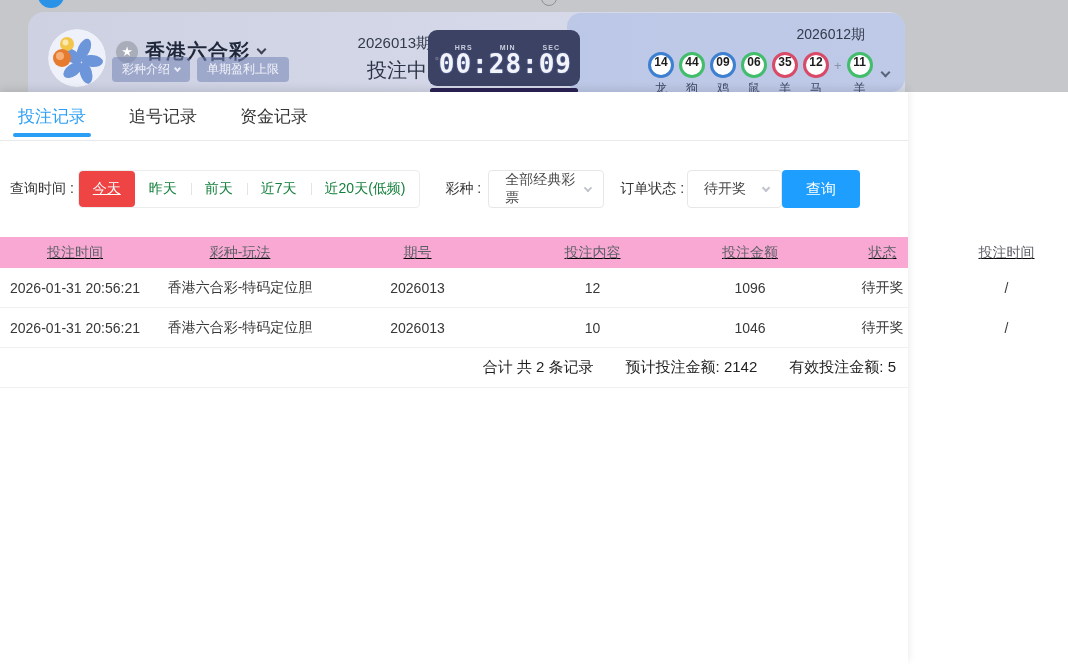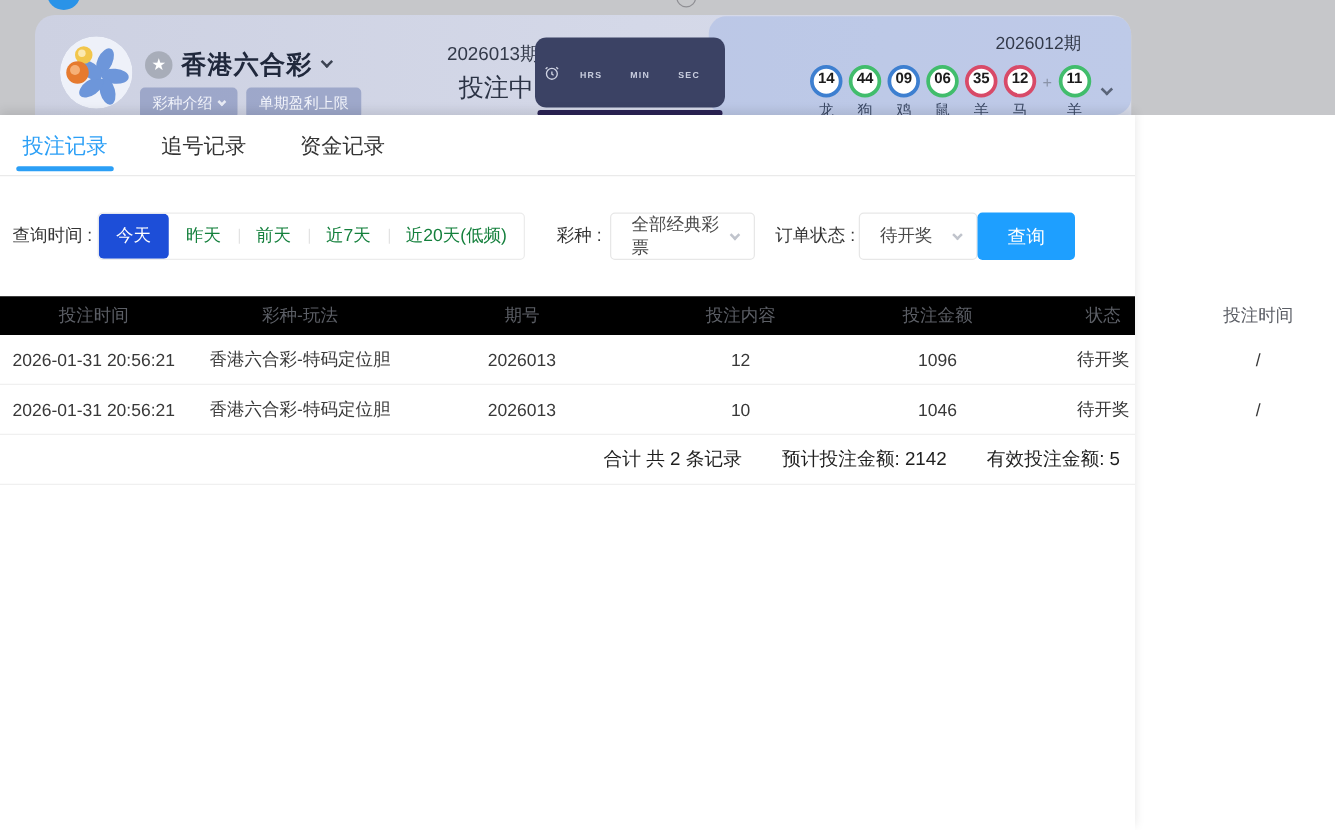--- a/index.html
+++ b/index.html
@@ -14,21 +14,21 @@
 
   
   .panel { position:absolute; left:28px; top:12px; width:877px; height:80px; border-radius:16px 16px 0 0;
            background:linear-gradient(90deg,#cdd1e2 0%,#d4d8e8 55%,#d8dcea 100%); overflow:hidden; }
   .results-box { position:absolute; left:539px; top:1px; width:338px; height:79px; border-radius:14px; background:rgba(136,165,228,0.32); }
 
   .logo-circle { position:absolute; left:20px; top:17px; width:58px; height:58px; border-radius:50%; overflow:hidden; }
   .star-badge { position:absolute; left:88px; top:29px; width:22px; height:22px; border-radius:50%; background:#a8adb9; color:#fff; font-size:13px; line-height:22px; text-align:center; }
   .lotto-name { position:absolute; left:117px; top:26px; font-size:20px; font-weight:bold; color:#20283c; letter-spacing:1px; display:flex; align-items:center; gap:8px; }
   .chev { display:inline-block; width:7px; height:7px; border-right:2px solid #3c4352; border-bottom:2px solid #3c4352; transform:rotate(45deg); margin-top:-4px; }
-  .pill-row { position:absolute; left:84px; top:58px; display:flex; gap:7px; }
+  .pill-row { position:absolute; left:84px; top:45px; display:flex; gap:7px; }
   .pill { background:rgba(117,131,181,0.55); color:#f2f4fb; font-size:12px; padding:4px 10px; border-radius:4px; display:flex; align-items:center; gap:5px; }
   .pill .chev { width:5px; height:5px; border-color:#e8ebf5; margin-top:-2px; }
 
   .issue-status { position:absolute; right:452px; top:22px; display:flex; flex-direction:column; align-items:flex-end; }
   .issue-cur { font-size:15px; color:#333a4a; margin-right:22px; }
   .betting-row { display:flex; align-items:center; gap:9px; margin-top:4px; }
   .betting-txt { font-size:20px; color:#2b3345; }
 
   .timer { position:absolute; left:400px; top:18px; width:152px; height:56px; background:#3b4264; border-radius:9px; display:flex; align-items:center; padding:0 8px 0 7px; }
   .timer-digits-wrap { flex:1; display:flex; flex-direction:column; align-items:center; }
@@ -54,33 +54,33 @@
 
   .tabs { display:flex; gap:43px; padding-left:18px; height:49px; align-items:center; border-bottom:1px solid #eaeaea; }
   .tab { font-size:17px; color:#333; position:relative; height:100%; display:flex; align-items:center; cursor:pointer; }
   .tab.active { color:#2b9ff6; }
   .tab.active::after { content:""; position:absolute; left:-5px; right:-5px; bottom:3px; height:4px; border-radius:3px; background:#2b9ff6; }
 
   .filters { display:flex; align-items:center; margin-top:29px; padding-left:10px; height:38px; }
   .f-label { font-size:14px; color:#333; }
   .seg-group { display:flex; align-items:stretch; height:38px; border:1px solid #ececec; border-radius:4px; margin-left:4px; overflow:hidden; background:#fff; }
   .seg { font-size:14px; color:#15803d; display:flex; align-items:center; justify-content:center; padding:0 14px; position:relative; cursor:pointer; }
-  .seg.selected { background:#1d4ed8; color:#fff; border-radius:4px; }
+  .seg.selected { background:#ef4444; color:#fff; border-radius:4px;text-decoration:underline; }
   .seg + .seg.divided::before { content:""; position:absolute; left:0; top:12px; bottom:12px; width:1px; background:#e3e3e3; }
   .dropdown { height:38px; border:1px solid #e7e7e7; border-radius:4px; display:flex; align-items:center; justify-content:space-between; padding:0 12px 0 16px; font-size:14px; color:#4a4a4a; background:#fff; cursor:pointer; }
   .dd-lottery { width:116px; margin-left:7px; }
   .dd-status { width:95px; margin-left:3px; }
   .dropdown .chev { width:6px; height:6px; border-color:#c0c4cc; margin-top:-3px; }
   .ml25 { margin-left:25px; } .ml16 { margin-left:16px; }
   .query-btn { width:78px; height:38px; background:#1e9fff; color:#fff; font-size:15px; border:none; border-radius:4px; cursor:pointer; }
 
   
   .table { margin-top:29px; }
   .t-grid { display:grid; grid-template-columns:150px 180px 175px 175px 140px 125px 123px; }
-  .t-head { background:#000000; height:31px; }
+  .t-head { background:#f9a8d4; height:31px;text-decoration:underline; }
   .t-head .t-cell { font-size:14px; color:#5c5f66; }
   .t-cell { display:flex; align-items:center; justify-content:center; }
   .t-row { height:40px; border-bottom:1px solid #f0f0f0; }
   .t-row .t-cell { font-size:14px; color:#383838; }
   .t-summary { height:40px; border-bottom:1px solid #f0f0f0; display:flex; align-items:center; justify-content:flex-end; gap:32px; padding-right:12px; font-size:15px; color:#1f1f1f; }
 </style>
 </head>
 <body>
 
 <div class="header-zone">
@@ -141,20 +141,21 @@
         <circle cx="12" cy="13" r="8"></circle>
           <path d="M12 9.5v4l2.6 1.6"></path>
           <path d="M5.5 3.5L2.8 6M18.5 3.5l2.7 2.5"></path>
       </svg>
       <div class="timer-digits-wrap">
         <div class="timer-labels">
           <span>HRS</span>
           <span>MIN</span>
           <span>SEC</span>
         </div>
+        <div class="timer-value">00:28:09</div>
       </div>
     </div>
     <div class="timer-bar"></div>
 
     <div class="issue-last">2026012期</div>
 
     <div class="balls-row">
       <div class="ball-col">
         <div class="ball ring-blue">
             <span>14</span>

